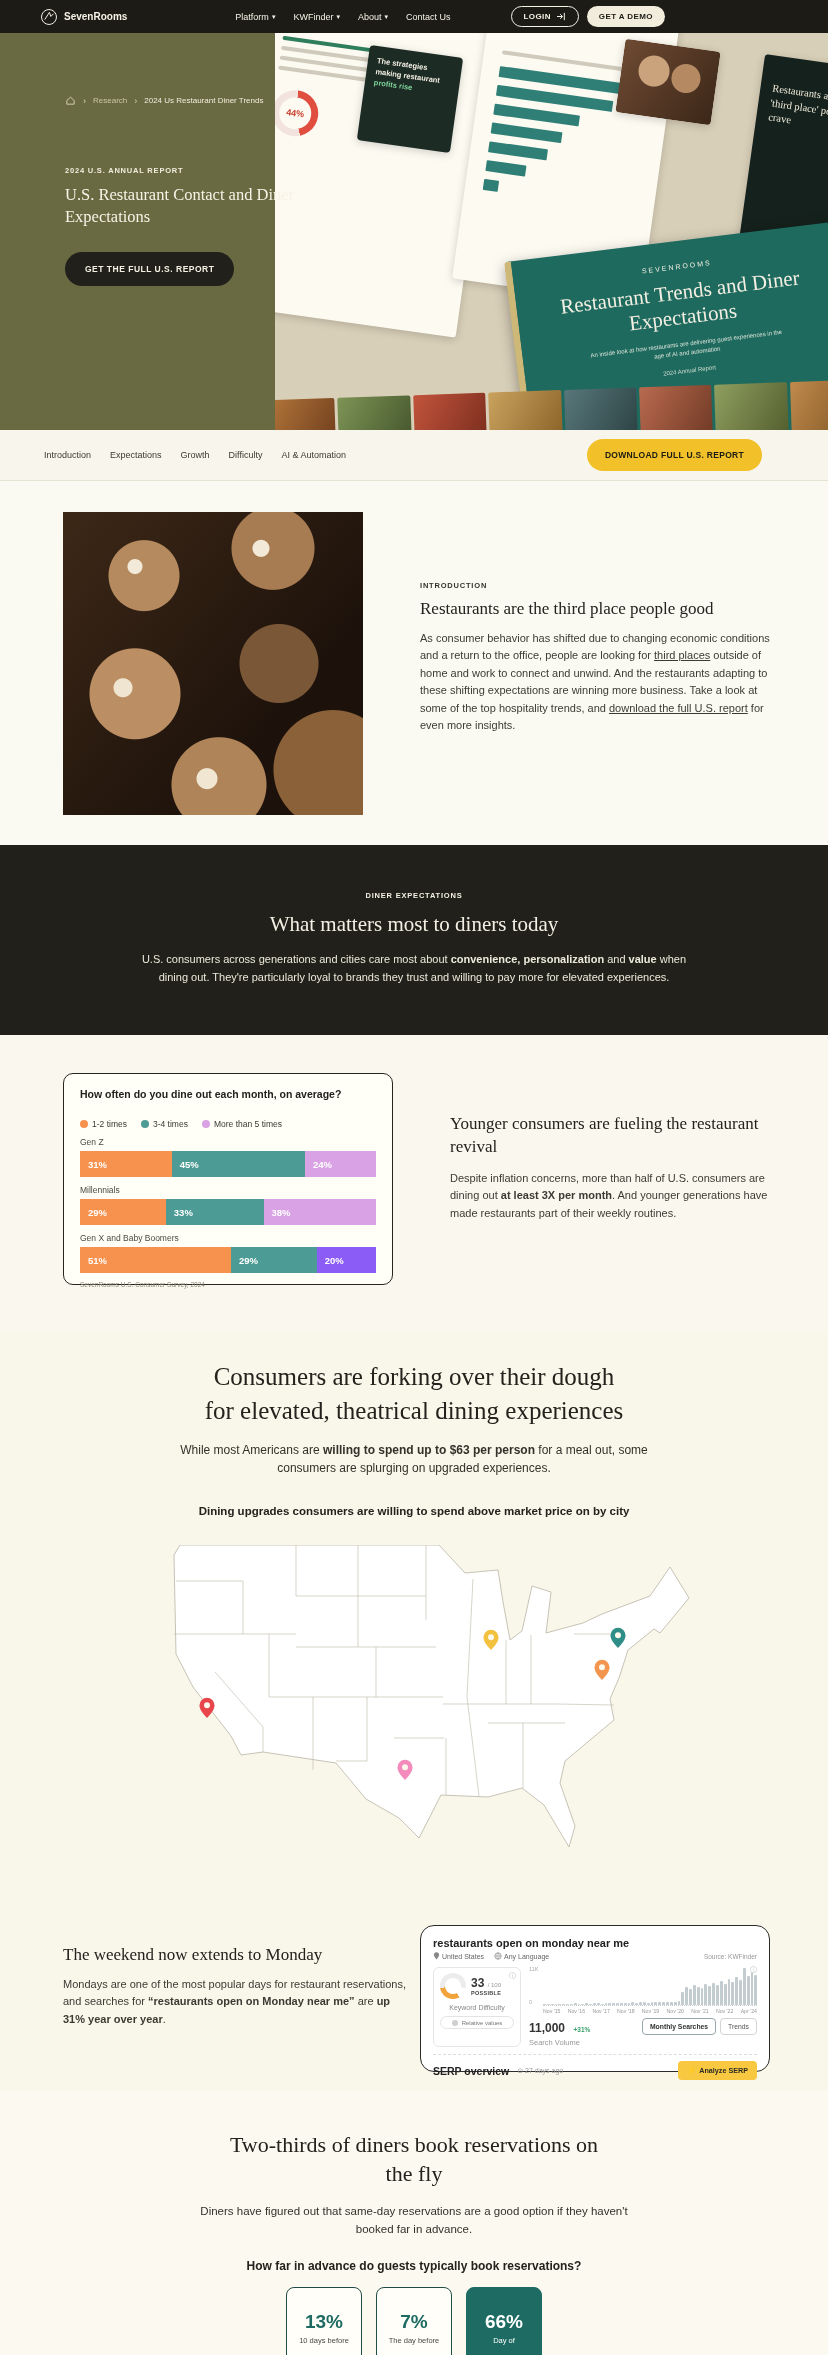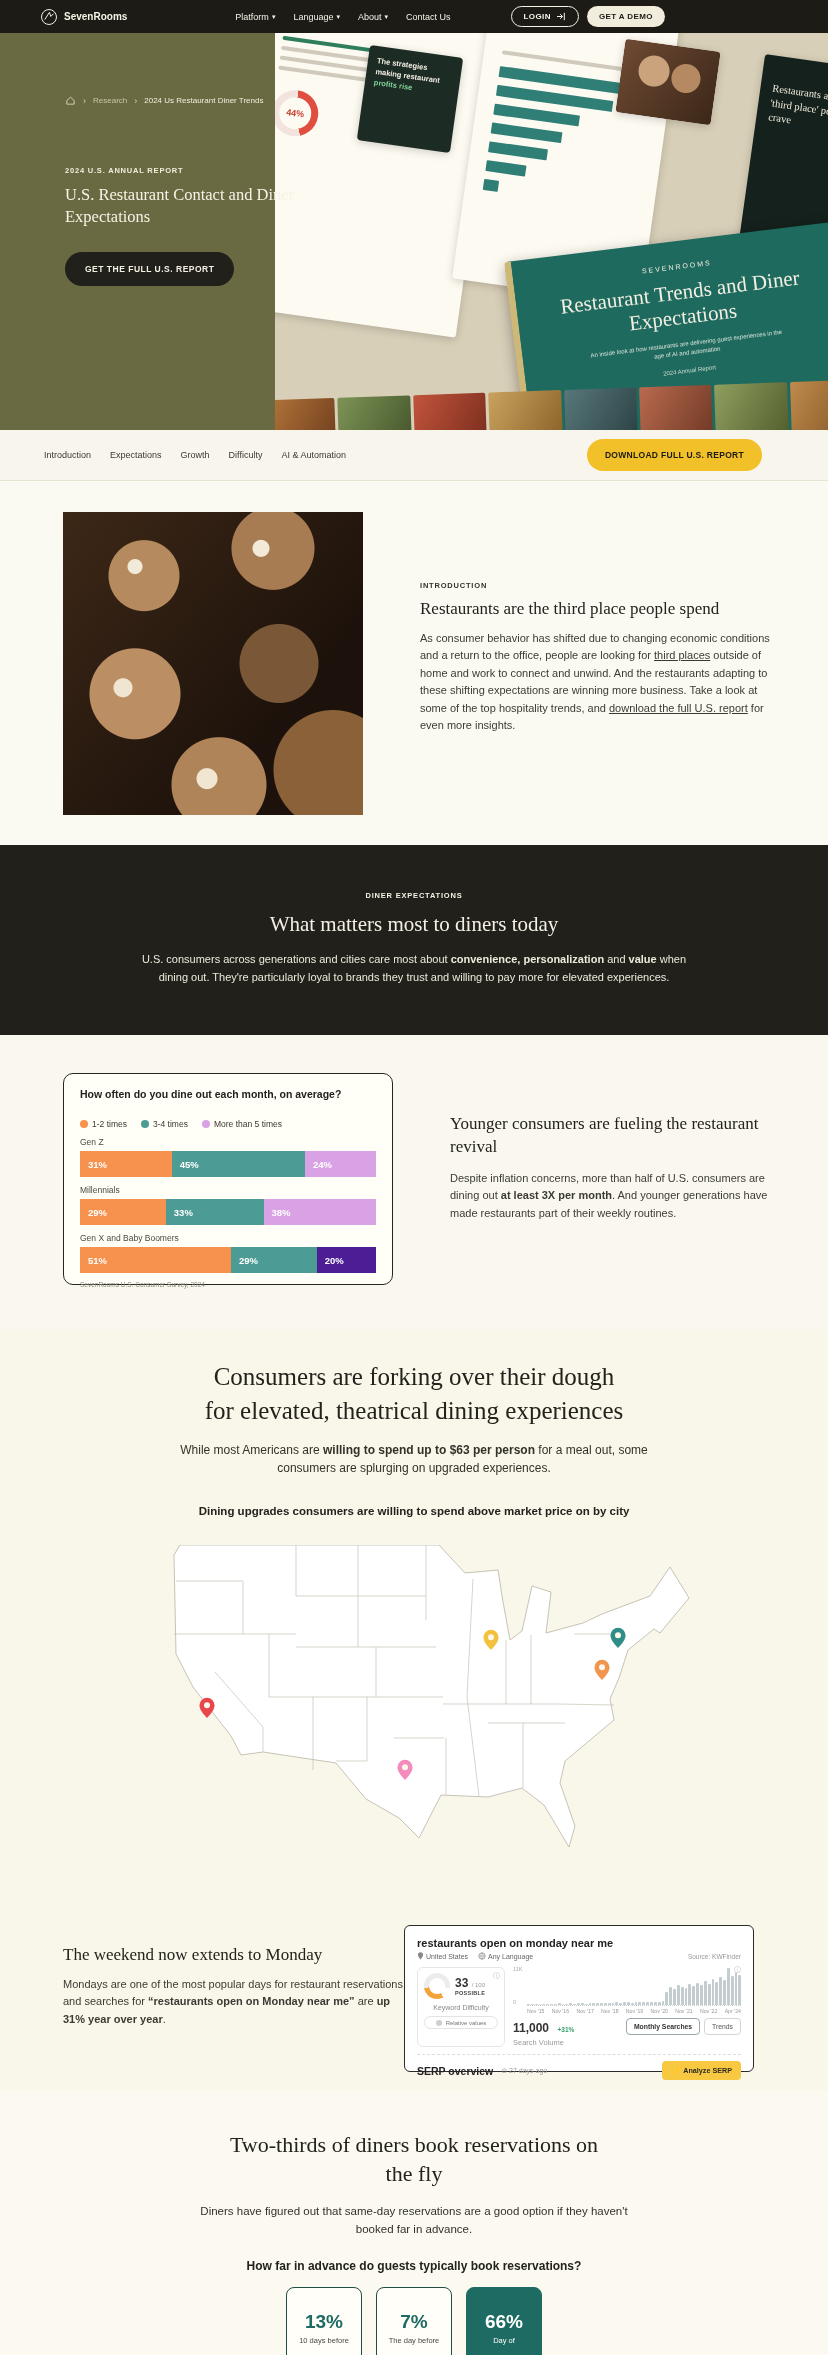--- a/index.html
+++ b/index.html
@@ -113,22 +113,22 @@
   .splurge-head p{font-size:12px;line-height:1.55;width:480px;margin:13px auto 0;color:#33322a;}
   .map-caption{font-size:11.5px;font-weight:700;margin-top:27px;}
   .map-wrap{height:305px;background:#f9f6ea;position:relative;}
   .map-wrap svg{position:absolute;left:170px;top:0;}
   .st{fill:#ffffff;stroke:#b9b5a6;stroke-width:.8;}
   .sl{fill:none;stroke:#c6c2b3;stroke-width:.7;}
   
   .monday{height:240px;background:#f9f6ea;position:relative;}
   .monday-text{position:absolute;left:63px;top:95px;width:345px;}
   .monday-text h2{font-size:17px;font-weight:400;margin:0;}
-  .serp-card{position:absolute;left:404px;top:75px;width:350px;height:147px;background:#ffffff;border:1.5px solid #2b2b27;
-             border-radius:6px;box-sizing:border-box;padding:11px 12px;font-family:"Liberation Sans",sans-serif;}
+  .serp-card{position:absolute;left:420px;top:75px;width:350px;height:147px;background:#ffffff;border:1.5px solid #2b2b27;
+             border-radius:14px;box-sizing:border-box;padding:11px 12px;font-family:"Liberation Sans",sans-serif;}
   .serp-title{font-size:11px;font-weight:700;color:#222;}
   .serp-meta{display:flex;align-items:center;gap:10px;font-size:7px;color:#666;margin-top:3px;}
   .serp-meta .src{margin-left:auto;font-size:6.5px;color:#999;}
   .serp-body{display:flex;gap:8px;margin-top:7px;}
   .kd-card{width:88px;border:1px solid #e6e6e6;border-radius:6px;padding:5px 6px;box-sizing:border-box;position:relative;}
   .kd-top{display:flex;align-items:center;gap:5px;}
   .gauge{width:26px;height:26px;border-radius:50%;background:conic-gradient(from 150deg,#f2a33c 0 110deg,#ececec 110deg 310deg,#ffffff 310deg 360deg);position:relative;flex:0 0 auto;}
   .gauge::after{content:"";position:absolute;inset:5px;background:#fff;border-radius:50%;}
   .kd-num{font-size:12px;font-weight:700;color:#333;}
   .kd-num small{font-size:6px;color:#999;font-weight:400;}
@@ -182,21 +182,21 @@
         </svg>
     </span>
     <span>SevenRooms</span>
   </div>
   <nav class="nav-links">
     <a href="#">
         <span>Platform</span>
         <span class="caret">▾</span>
       </a>
     <a href="#">
-        <span>Language</span>
+        <span>KWFinder</span>
         <span class="caret">▾</span>
       </a>
     <a href="#">
         <span>About</span>
         <span class="caret">▾</span>
       </a>
     <a href="#">
         <span>Contact Us</span>
       </a>
   </nav>
@@ -284,21 +284,21 @@
   <a href="#">Growth</a>
   <a href="#">Difficulty</a>
   <a href="#">AI &amp; Automation</a>
   <span class="dl-btn">DOWNLOAD FULL U.S. REPORT</span>
 </nav>
 
 <section class="intro">
   <div class="intro-photo"></div>
   <div class="intro-text">
     <div class="eyebrow-dark">INTRODUCTION</div>
-    <h2 class="serif">Restaurants are the third place people spend</h2>
+    <h2 class="serif">Restaurants are the third place people good</h2>
     <p class="body-copy" style="margin-bottom:0;">
       <span>As consumer behavior has shifted due to changing economic conditions and a return to the office, people are looking for </span><a href="#">third places</a><span> outside of home and work to connect and unwind. And the restaurants adapting to these shifting expectations are winning more business. Take a look at some of the top hospitality trends, and </span><a href="#">download the full U.S. report</a><span> for even more insights.</span>
     </p>
   </div>
 </section>
 
 <section class="band">
   <div class="eyebrow">DINER EXPECTATIONS</div>
   <h2 class="serif">What matters most to diners today</h2>
   <p>
@@ -354,21 +354,21 @@
         </div>
         <div class="drow">
           <div class="drow-label">Gen X and Baby Boomers</div>
           <div class="dbar">
             <div class="dseg" style="width: 51%; background: rgb(246, 145, 78);">
               <span>51%</span>
             </div>
             <div class="dseg" style="width: 29%; background: rgb(76, 156, 149);">
               <span>29%</span>
             </div>
-            <div class="dseg" style="width: 20%; background: #4c1d95;">
+            <div class="dseg" style="width: 20%; background: #8b5cf6;">
               <span>20%</span>
             </div>
           </div>
         </div>
       </div>
     <div class="chart-src">SevenRooms U.S. Consumer Survey, 2024</div>
   </div>
   <div class="dineout-text">
     <h2 class="serif">Younger consumers are fueling the restaurant revival</h2>
     <p class="body-copy" style="margin-bottom:0;">

